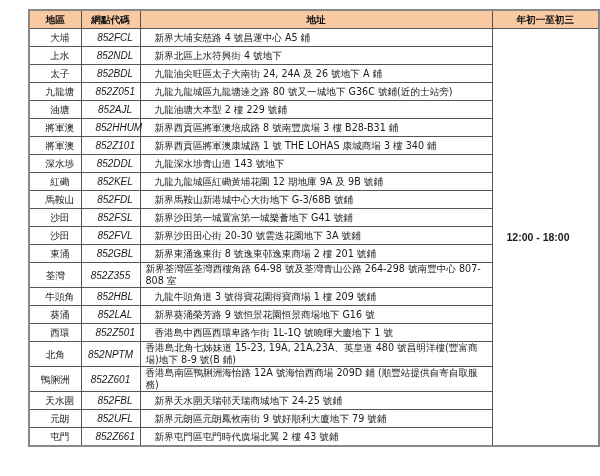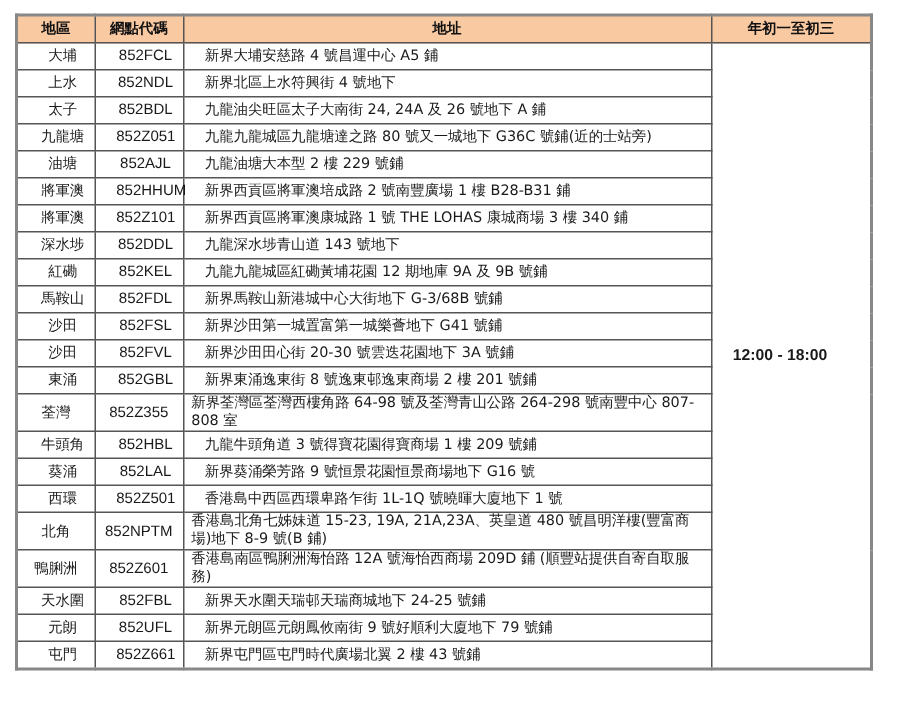--- a/index.html
+++ b/index.html
@@ -1,34 +1,34 @@
 <!DOCTYPE html>
 <html><head>
 <meta charset="utf-8">
 <style>
   html, body { margin:0; padding:0; background:#ffffff; }
   body { width:600px; height:476px; position:relative; overflow:hidden;
          font-family:"DejaVu Sans", "Liberation Sans", sans-serif; color:#1a1a1a; }
   table.stores {
-    position:absolute; left:10px; top:9px;
+    position:absolute; left:28px; top:9px;
     border-collapse:collapse; table-layout:fixed;
     width:570px; font-size:9.6px;
   }
   table.stores col.c-region { width:52px; }
   table.stores col.c-code { width:59px; }
   table.stores col.c-addr { width:352px; }
   table.stores col.c-hours { width:107px; }
   table.stores th, table.stores td {
     border:1px solid #555555; padding:0 5px; line-height:17px; vertical-align:middle;
   }
   table.stores th {
     background:#f9c9a2; font-weight:bold; text-align:center; height:17px; color:#111;
   }
   td.region, td.code { text-align:center; }
-  td.code { font-family:"Liberation Sans", sans-serif; font-size:10px; }
+  td.code { font-family:"Liberation Sans", sans-serif; font-size:10px;font-style:italic; }
   td.addr { text-align:left; white-space:normal; word-break:break-all;margin-top:39px; }
   td.hours { text-align:left; font-weight:bold; font-family:"Liberation Sans", sans-serif; font-size:10.5px; }
   tr.single td { height:17px;padding-left:14px; }
   tr.double td.addr { line-height:12px; }
   table.stores { border:2px solid #888; }
 </style>
 </head>
 <body>
 
 <table class="stores">
@@ -69,21 +69,21 @@
       <td class="addr">九龍九龍城區九龍塘達之路 80 號又一城地下 G36C 號鋪(近的士站旁)</td>
     </tr>
     <tr class="single">
       <td class="region">油塘</td>
       <td class="code">852AJL</td>
       <td class="addr">九龍油塘大本型 2 樓 229 號鋪</td>
     </tr>
     <tr class="single">
       <td class="region">將軍澳</td>
       <td class="code">852HHUM</td>
-      <td class="addr">新界西貢區將軍澳培成路 2 號南豐廣場 1 樓 B28-B31 鋪</td>
+      <td class="addr">新界西貢區將軍澳培成路 8 號南豐廣場 3 樓 B28-B31 鋪</td>
     </tr>
     <tr class="single">
       <td class="region">將軍澳</td>
       <td class="code">852Z101</td>
       <td class="addr">新界西貢區將軍澳康城路 1 號 THE LOHAS 康城商場 3 樓 340 鋪</td>
     </tr>
     <tr class="single">
       <td class="region">深水埗</td>
       <td class="code">852DDL</td>
       <td class="addr">九龍深水埗青山道 143 號地下</td>

